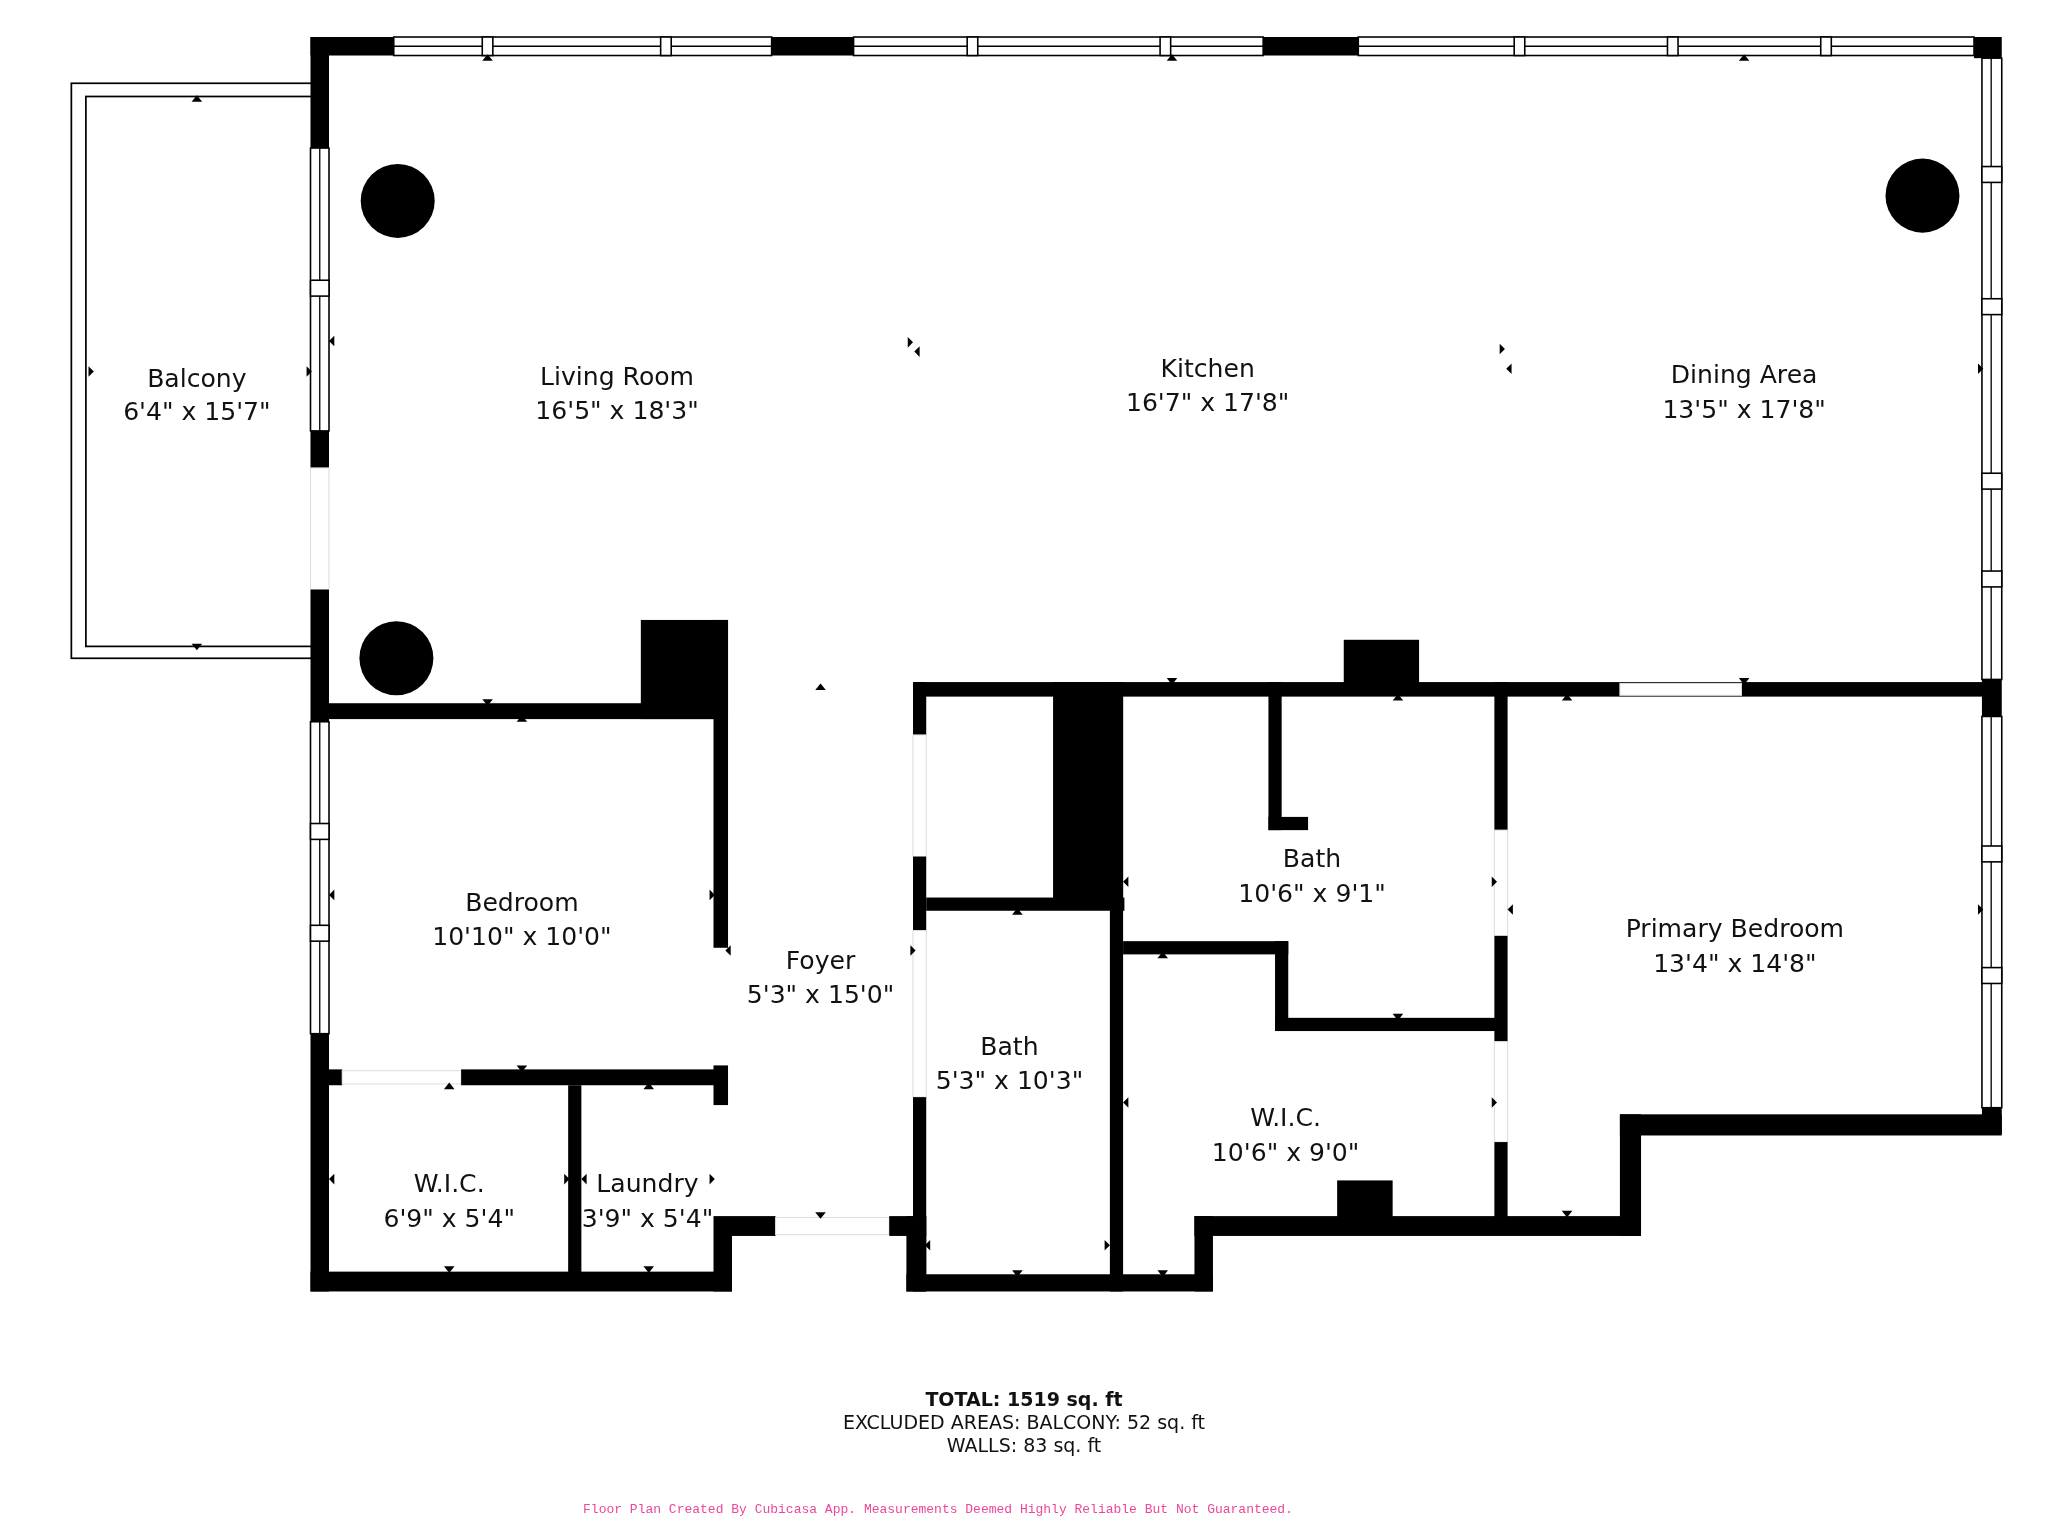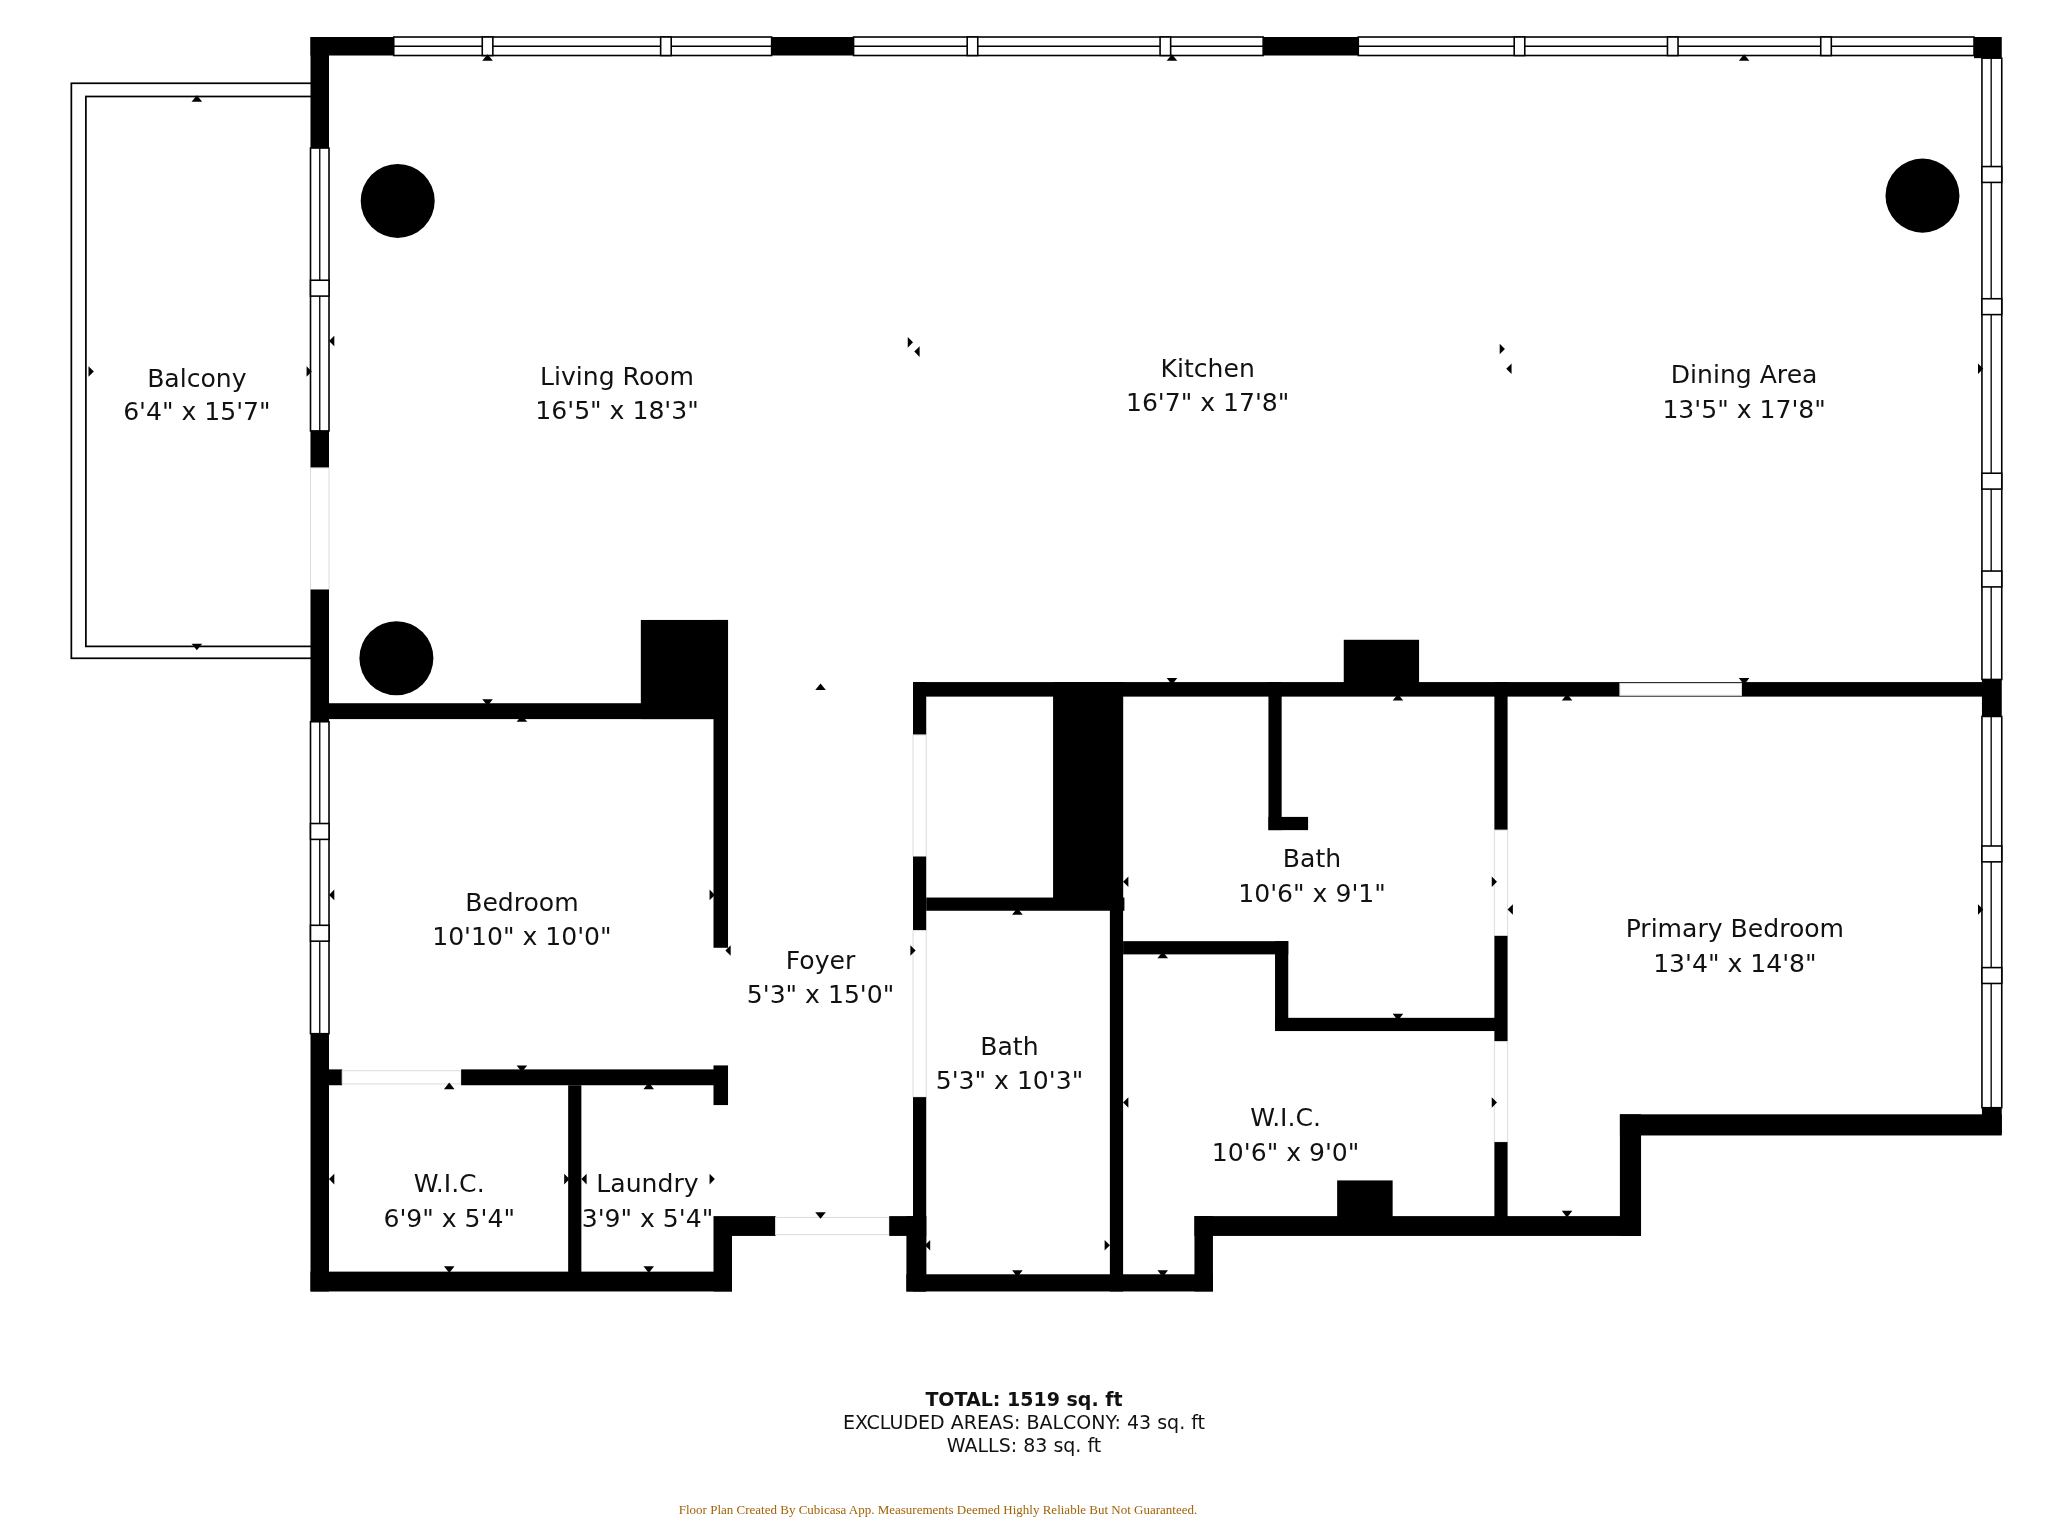--- a/index.html
+++ b/index.html
@@ -7,21 +7,21 @@
   #plan{position:absolute;left:0;top:0;width:2048px;height:1536px;}
   .lbl{font-family:"DejaVu Sans",sans-serif;font-size:19px;fill:#111;text-anchor:middle;}
   .lbl2{font-family:"DejaVu Sans",sans-serif;font-size:19px;fill:#111;text-anchor:middle;}
   .wall{fill:#000;}
   .win{fill:#fff;stroke:#000;stroke-width:1.2;}
   .gap{fill:#fff;stroke:#ddd;stroke-width:0.8;}
   .mk{fill:#000;}
   #summary{position:absolute;left:0;width:2048px;top:1388px;text-align:center;color:#111;font-family:"DejaVu Sans",sans-serif;}
   #summary div{font-size:19px;line-height:23px;}
   #summary .total{font-weight:bold;}
-  #disclaimer{position:absolute;left:0;width:1876px;top:1502px;text-align:center;font-size:13px;color:#a16207;font-family:Liberation Serif, serif;}
+  #disclaimer{position:absolute;left:0;width:1876px;top:1502px;text-align:center;font-size:13px;color:#ec4899;font-family:Liberation Mono, monospace;}
 </style>
 </head>
 <body>
 
 <svg id="plan" viewBox="0 0 1550 1162" preserveAspectRatio="none">
 
   <g>
     <rect x="54" y="63" width="182" height="435" fill="none" stroke="#000" stroke-width="1.3"></rect>
     <rect x="65" y="73" width="171" height="416" fill="none" stroke="#000" stroke-width="1.3"></rect>
   </g>
@@ -232,16 +232,16 @@
     <text class="lbl2" x="340" y="928">6'9" x 5'4"</text>
   </g>
   <g>
     <text class="lbl2" x="490" y="902">Laundry</text>
     <text class="lbl2" x="490" y="928">3'9" x 5'4"</text>
   </g>
 </svg>
 
 <div id="summary">
   <div class="total">TOTAL: 1519 sq. ft</div>
-  <div>EXCLUDED AREAS: BALCONY: 43 sq. ft</div>
+  <div>EXCLUDED AREAS: BALCONY: 52 sq. ft</div>
   <div>WALLS: 83 sq. ft</div>
 </div>
 <div id="disclaimer">Floor Plan Created By Cubicasa App. Measurements Deemed Highly Reliable But Not Guaranteed.</div>
 
 </body></html>

